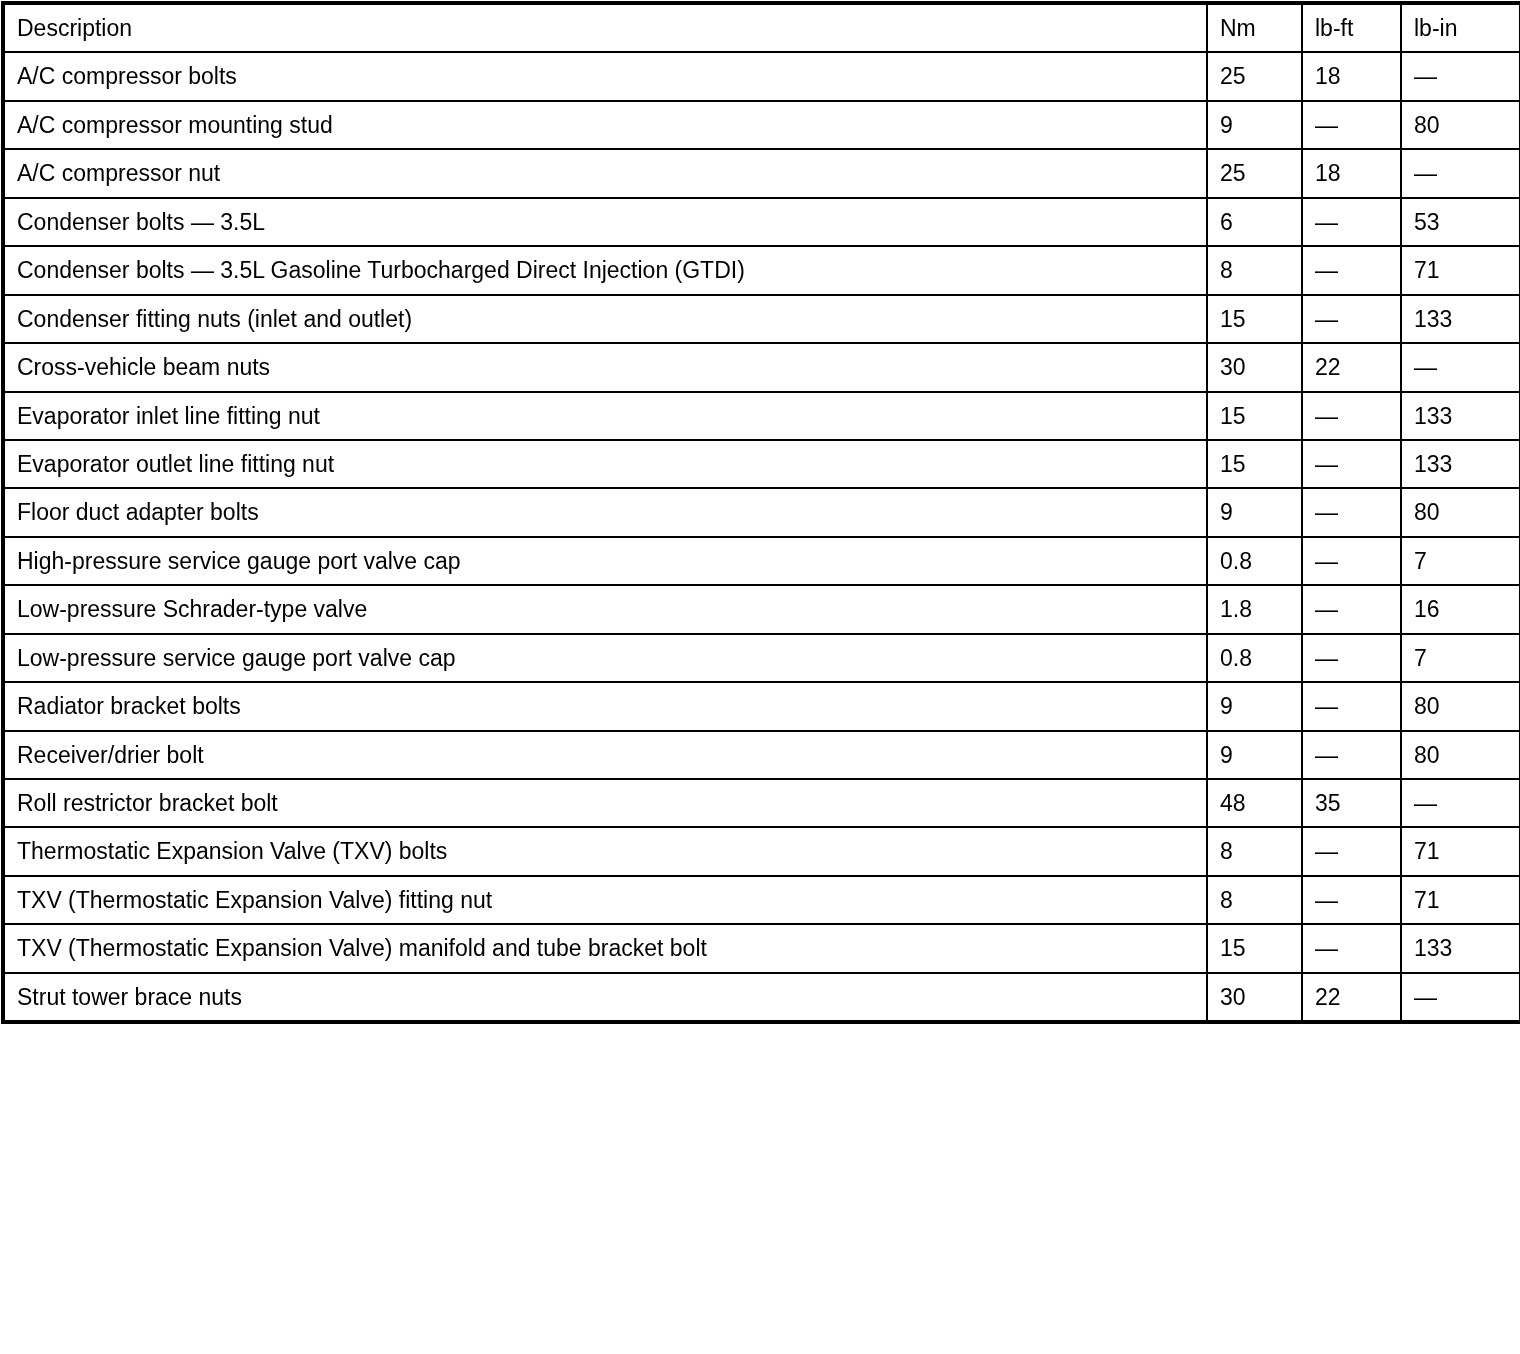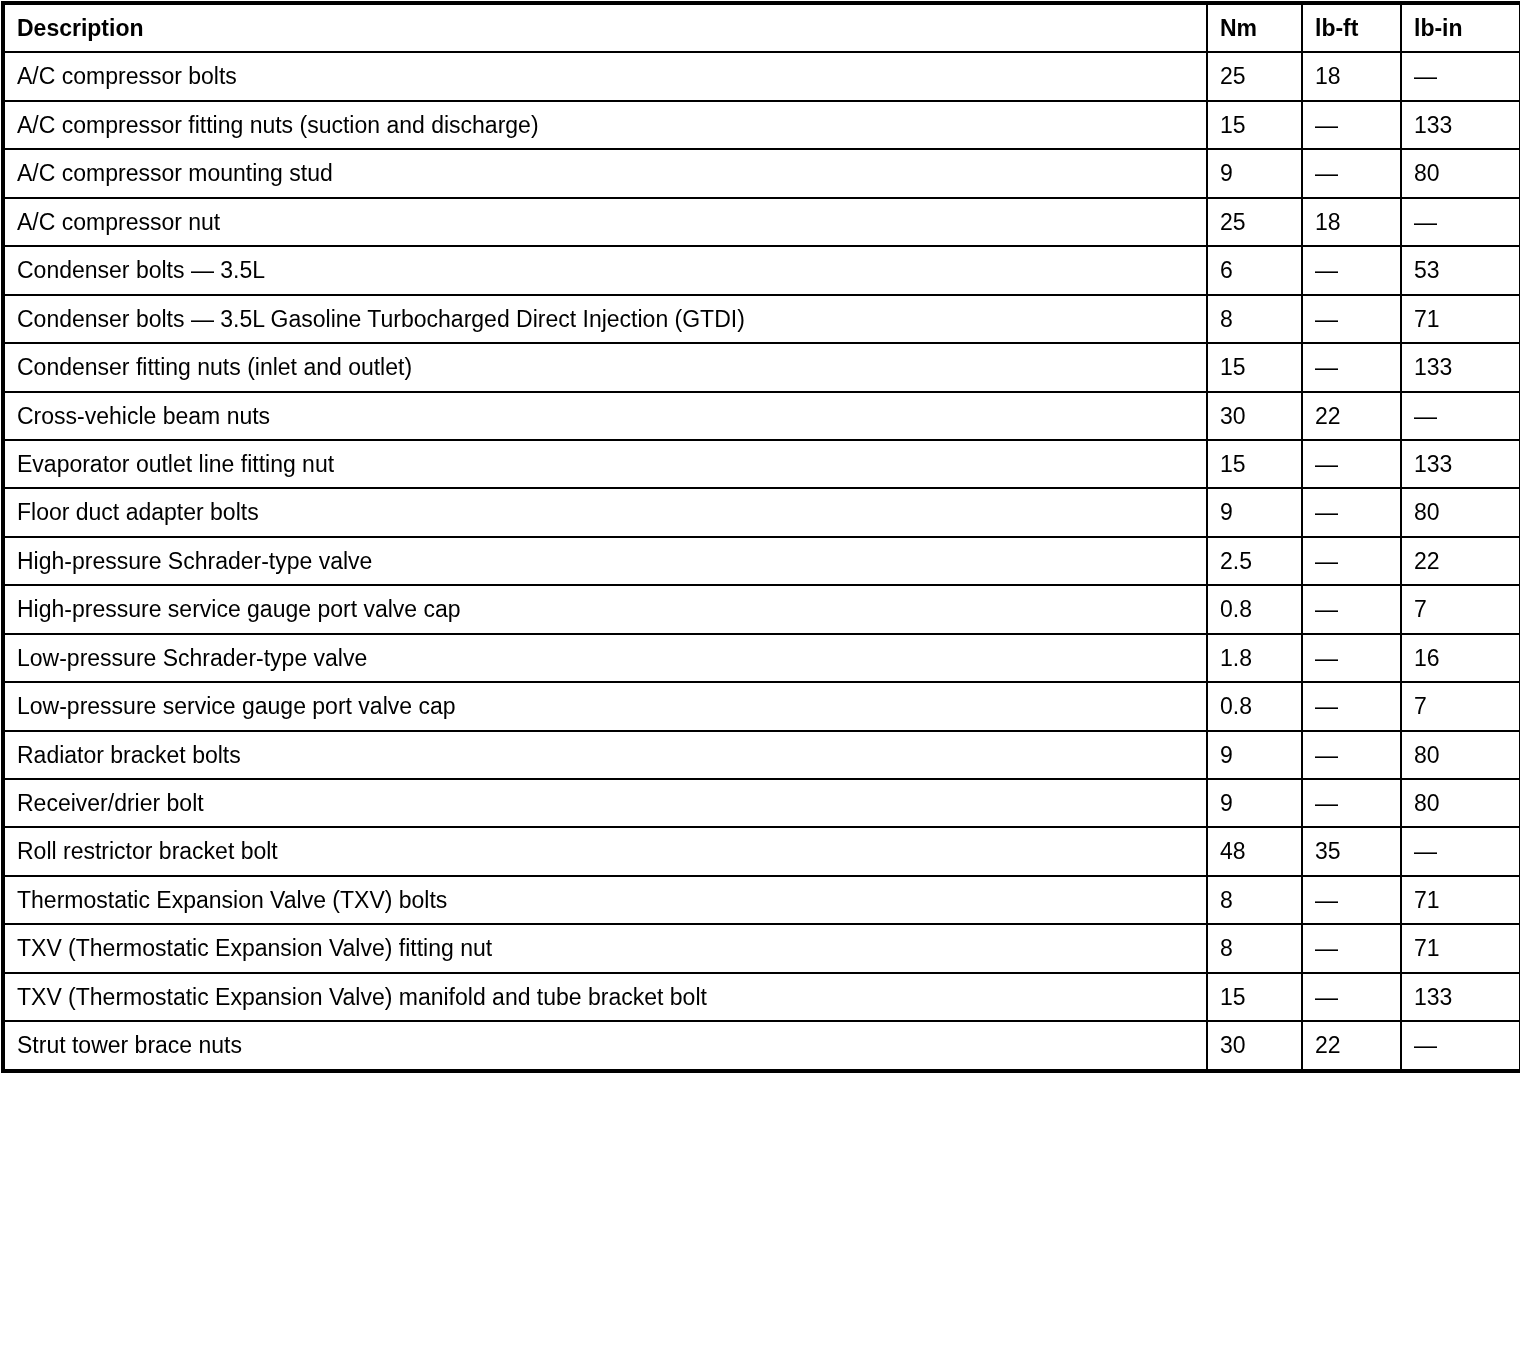--- a/index.html
+++ b/index.html
@@ -33,21 +33,21 @@
     line-height: 1.15;
     padding: 10px 10px 10px 12px;
     text-align: left;
     vertical-align: middle;
     overflow: hidden;
     white-space: nowrap;
     box-sizing: border-box;
     height: 48px;
   }
   table.spec-table th {
-    font-weight: bold;
+    font-weight: normal;
   }
   col.col-desc  { width: 1204px; }
   col.col-nm    { width: 95px; }
   col.col-lbft  { width: 99px; }
   col.col-lbin  { width: 120px; }
 </style>
 </head>
 <body>
 
 <div class="page">
@@ -65,26 +65,20 @@
           <th>lb-ft</th>
           <th>lb-in</th>
         </tr>
     </thead>
     <tbody>
         <tr>
           <td>A/C compressor bolts</td>
           <td>25</td>
           <td>18</td>
           <td>—</td>
-        </tr>
-        <tr>
-          <td>A/C compressor fitting nuts (suction and discharge)</td>
-          <td>15</td>
-          <td>—</td>
-          <td>133</td>
         </tr>
         <tr>
           <td>A/C compressor mounting stud</td>
           <td>9</td>
           <td>—</td>
           <td>80</td>
         </tr>
         <tr>
           <td>A/C compressor nut</td>
           <td>25</td>
@@ -109,36 +103,36 @@
           <td>—</td>
           <td>133</td>
         </tr>
         <tr>
           <td>Cross-vehicle beam nuts</td>
           <td>30</td>
           <td>22</td>
           <td>—</td>
         </tr>
         <tr>
+          <td>Evaporator inlet line fitting nut</td>
+          <td>15</td>
+          <td>—</td>
+          <td>133</td>
+        </tr>
+        <tr>
           <td>Evaporator outlet line fitting nut</td>
           <td>15</td>
           <td>—</td>
           <td>133</td>
         </tr>
         <tr>
           <td>Floor duct adapter bolts</td>
           <td>9</td>
           <td>—</td>
           <td>80</td>
-        </tr>
-        <tr>
-          <td>High-pressure Schrader-type valve</td>
-          <td>2.5</td>
-          <td>—</td>
-          <td>22</td>
         </tr>
         <tr>
           <td>High-pressure service gauge port valve cap</td>
           <td>0.8</td>
           <td>—</td>
           <td>7</td>
         </tr>
         <tr>
           <td>Low-pressure Schrader-type valve</td>
           <td>1.8</td>

